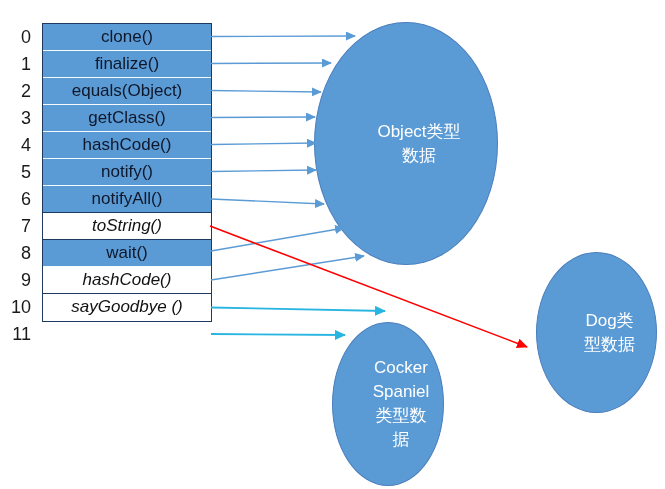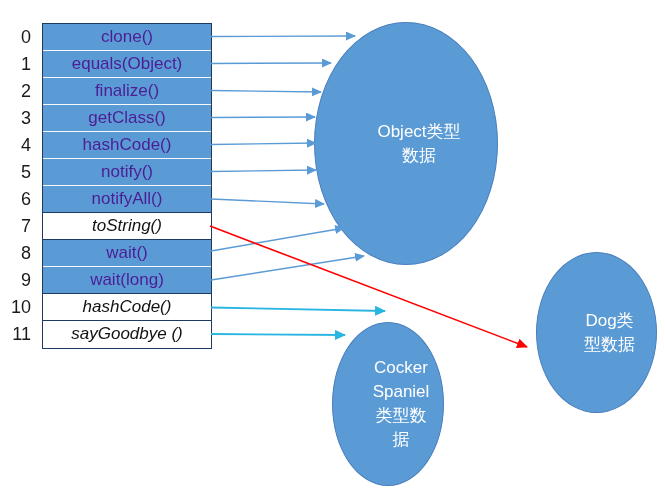--- a/index.html
+++ b/index.html
@@ -35,21 +35,21 @@
     border: 1.5px solid #1f3a5f;
     box-sizing: content-box;
   }
   .row {
     height: 27px;
     line-height: 26px;
     text-align: center;
     font-size: 17px;
     box-sizing: border-box;
   }
-  .row.blue { background: #5b9bd5; color: #4c1d95; }
+  .row.blue { background: #5b9bd5; color: #0f172a; }
   .row.white { background: #ffffff; color: #111111; font-style: italic; }
   .sepw { border-bottom: 1px solid rgba(255,255,255,0.95); }
   .sepd { border-bottom: 1px solid #1f3a5f; }
 
   
   .ellipse {
     position: absolute;
     border-radius: 50%;
     background: #5b9bd5;
     border: 1.5px solid #4a7ebc;
@@ -89,29 +89,28 @@
     <div class="idx">6</div>
     <div class="idx">7</div>
     <div class="idx">8</div>
     <div class="idx">9</div>
     <div class="idx">10</div>
     <div class="idx">11</div>
   </div>
 
   <div class="vtable">
     <div class="row blue sepw">clone()</div>
+    <div class="row blue sepw">finalize()</div>
     <div class="row blue sepw">equals(Object)</div>
-    <div class="row blue sepw">finalize()</div>
     <div class="row blue sepw">getClass()</div>
     <div class="row blue sepw">hashCode()</div>
     <div class="row blue sepw">notify()</div>
     <div class="row blue sepd">notifyAll()</div>
     <div class="row white sepd">toString()</div>
     <div class="row blue sepw">wait()</div>
-    <div class="row blue sepd">wait(long)</div>
     <div class="row white sepd">hashCode()</div>
     <div class="row white">sayGoodbye ()</div>
   </div>
 
   <div class="ellipse object">
     <span>Object类型
 数据</span>
   </div>
   <div class="ellipse cocker">
     <span>Cocker

